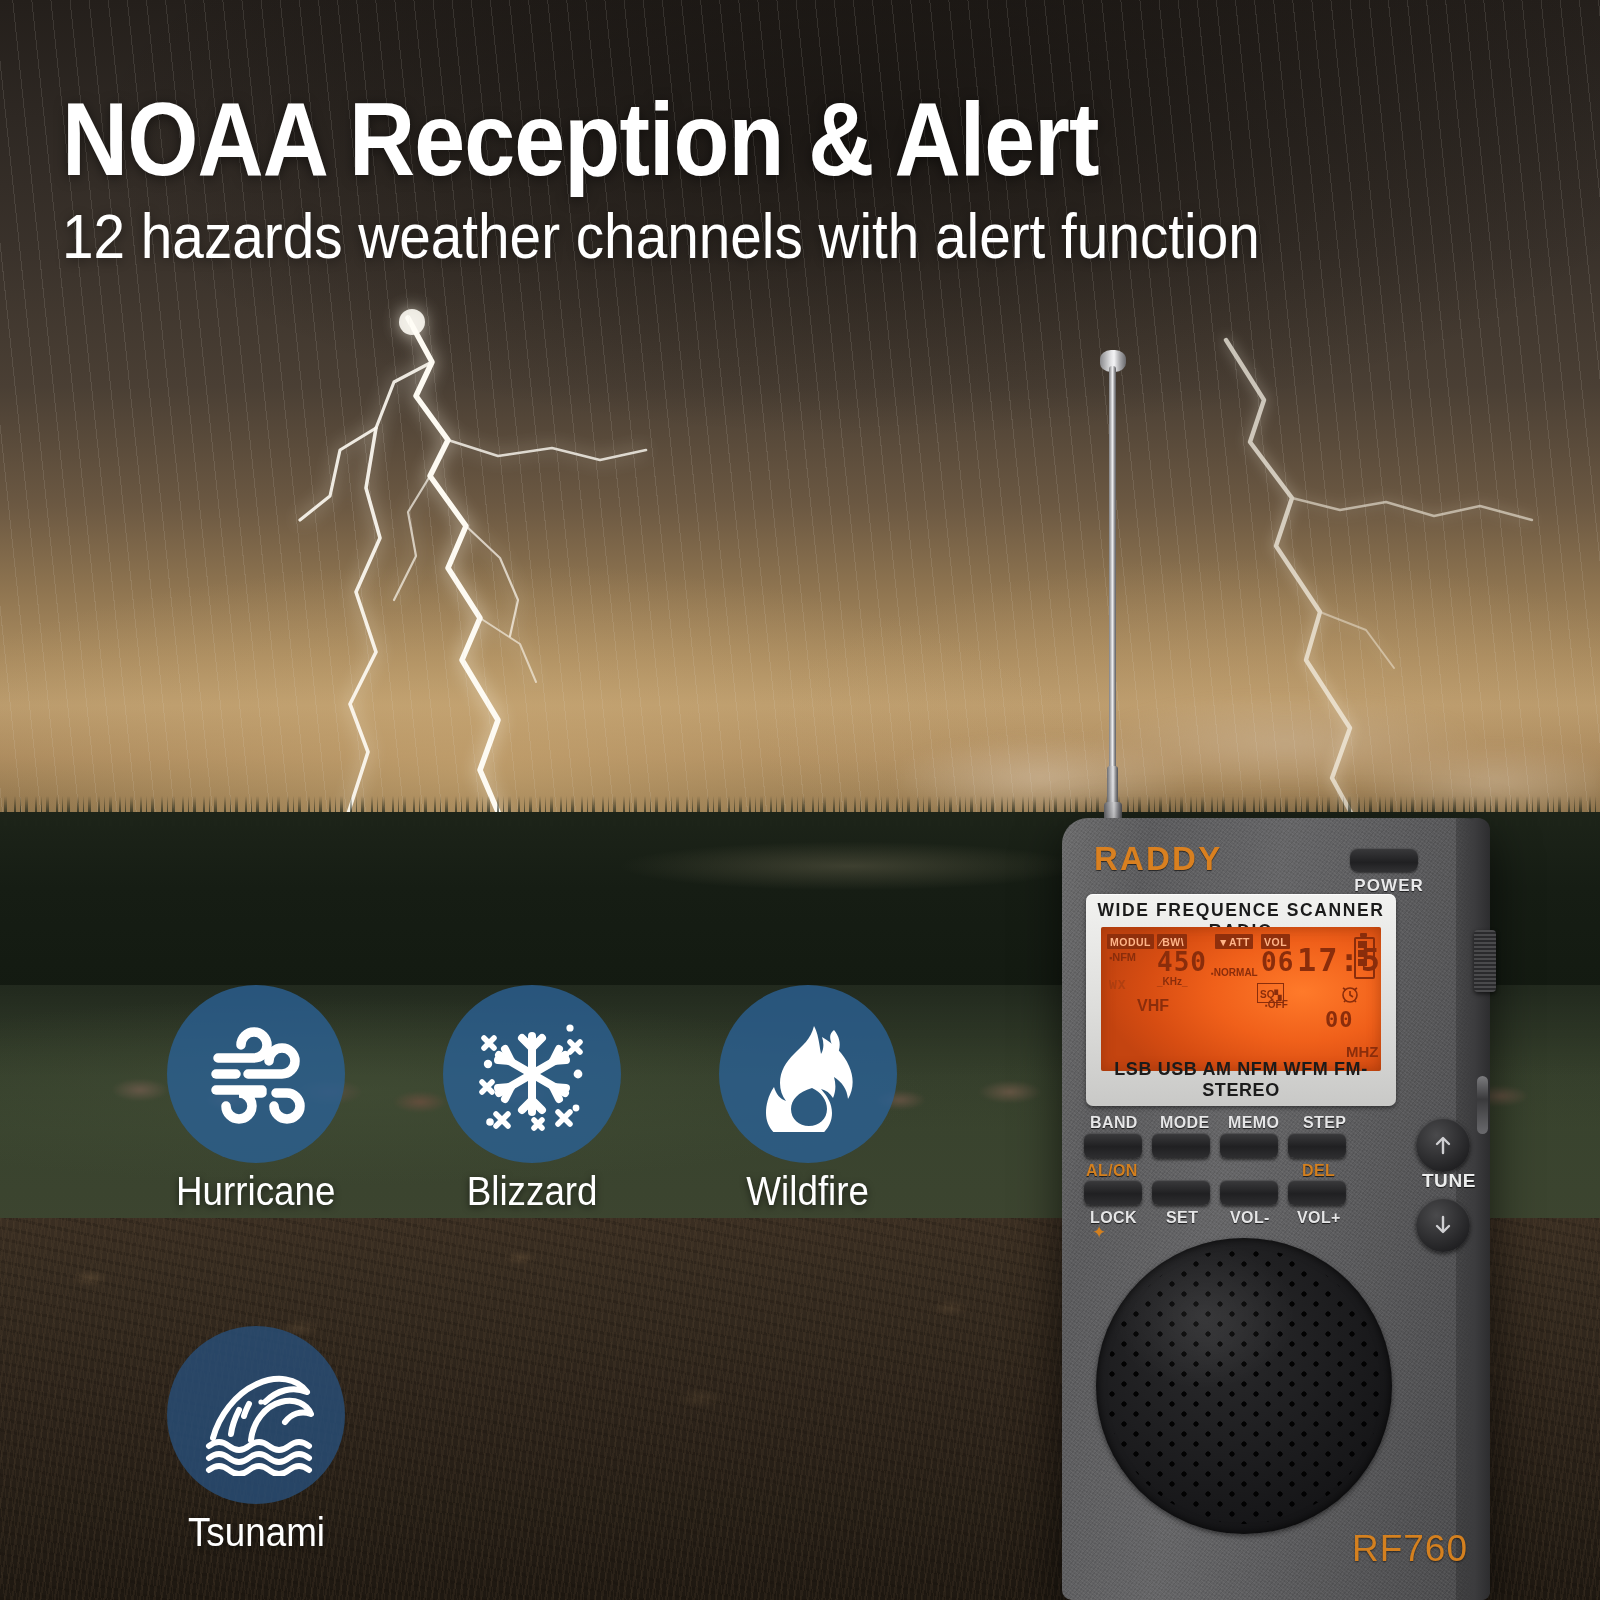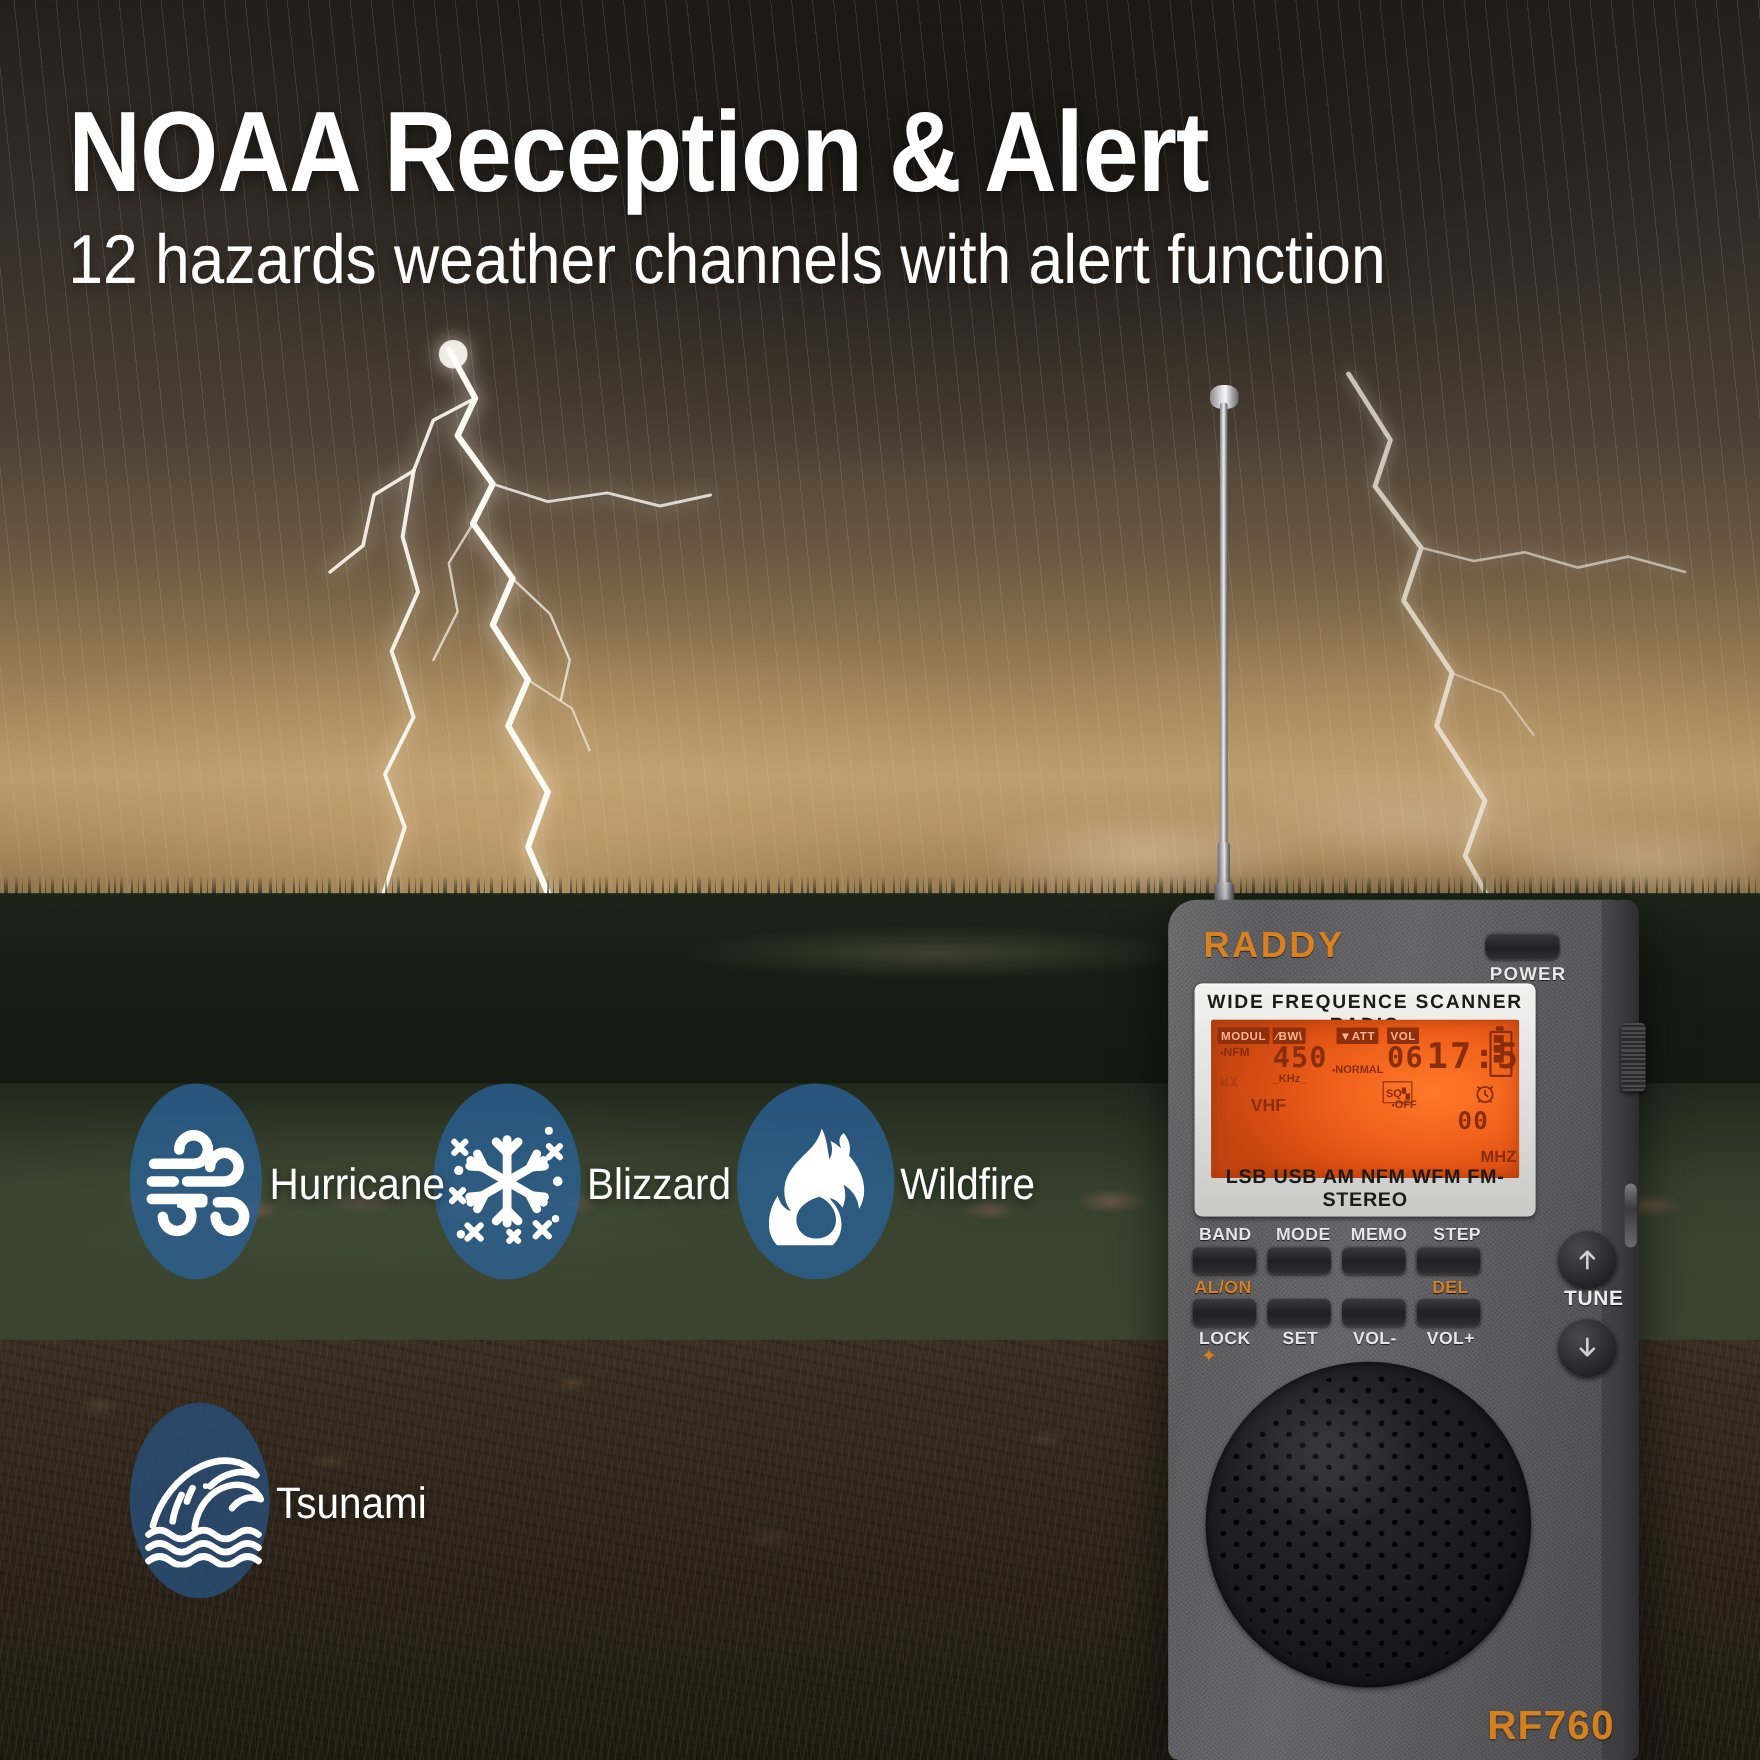--- a/index.html
+++ b/index.html
@@ -135,21 +135,21 @@
     margin:10px 0 0 62px;color:#fff;font-size:63px;line-height:1.08;
     font-weight:normal;
     font-family:"Liberation Sans Narrow","Liberation Sans",sans-serif;
     transform:scaleX(.9);transform-origin:left center;
     text-shadow:0 2px 12px rgba(0,0,0,.45);
   }
 
   
   .hazards{position:absolute;left:118px;top:985px;width:830px;}
   .hazard-row{display:flex;gap:0;}
-  .hazard{width:276px;display:flex;flex-direction:row;align-items:center;}
+  .hazard{width:276px;display:flex;flex-direction:column;align-items:center;}
   .hz-circle{
     width:178px;height:178px;border-radius:50%;
     background:rgba(43,96,148,.80);
     display:flex;align-items:center;justify-content:center;
   }
   .hz-circle.dim{background:rgba(40,78,120,.82);}
   .hz-label{
     margin-top:6px;color:#fff;font-size:40px;font-weight:normal;
     font-family:"Liberation Sans Narrow","Liberation Sans",sans-serif;
     transform:scaleX(.92);
@@ -291,22 +291,22 @@
       radial-gradient(circle 4.2px at 18px 16px, #000 60%, rgba(0,0,0,0) 62%);
     background-size:24px 20px, 24px 20px;
     background-position:0 0, 0 0;
     opacity:.92;
   }
   .speaker-sheen{
     position:absolute;inset:0;border-radius:50%;
     background:radial-gradient(ellipse 150px 120px at 36% 26%, rgba(255,255,255,.08), rgba(255,255,255,0) 62%);
   }
   .model{
-    position:absolute;right:22px;bottom:10px;color:#d4801f;font-size:37px;
-    font-weight:bold;letter-spacing:1px;
+    position:absolute;right:22px;bottom:30px;color:#d4801f;font-size:37px;
+    font-weight:normal;letter-spacing:1px;
     font-family:"Liberation Sans",sans-serif;
     text-shadow:0 1px 2px rgba(0,0,0,.55);
   }
   .side-knob{
     position:absolute;right:-6px;top:112px;width:22px;height:62px;border-radius:4px;
     background:repeating-linear-gradient(180deg,#4a4a4c 0 2px,#2a2a2c 2px 4px);
     box-shadow:0 2px 4px rgba(0,0,0,.6);
   }
   .side-jack{
     position:absolute;right:2px;top:258px;width:11px;height:58px;border-radius:6px;

